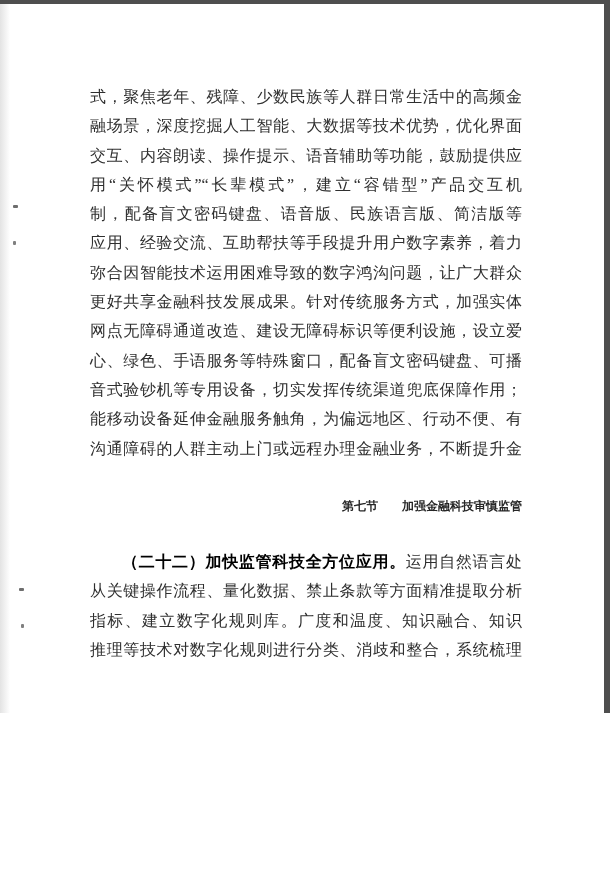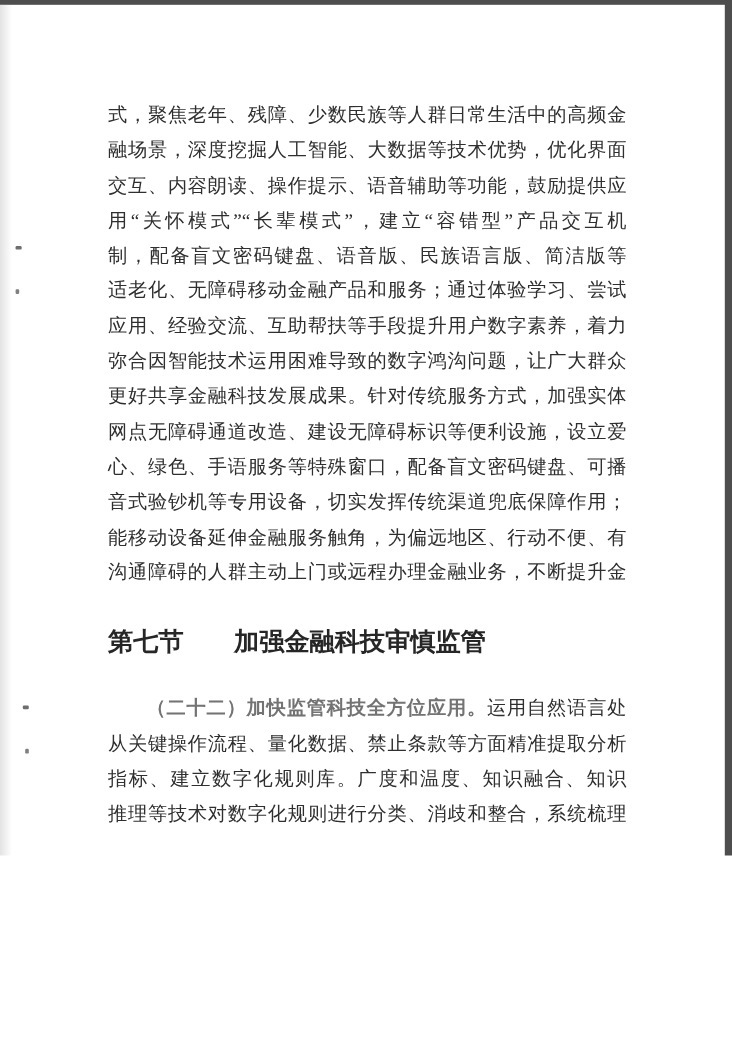--- a/index.html
+++ b/index.html
@@ -57,29 +57,29 @@
   }
   .tline {
     text-align: justify;
     text-align-last: justify;
     text-justify: inter-character;
     white-space: nowrap;
     overflow: visible;
   }
   .tline.nojust { text-align-last: left; }
   .tline.indent { text-indent: 32px; }
-  .tline .bold-lead { font-weight: bold; color: #737373; }
+  .tline .bold-lead { font-weight: bold; color: #000000; }
 
   .section-heading {
     margin: 29px 0 26px 0;
-    font-size: 21px;
+    font-size: 12px;
     line-height: 29.3px;
     font-weight: bold;
     color: #262626;
-    text-align: left;
+    text-align: right;
     white-space: nowrap;
   }
   .page-number {
     position: absolute;
     left: 500px; top: 809px;
     width: 30px;
     text-align: center;
     font-size: 13px;
     color: #2b2b2b;
   }
@@ -99,21 +99,20 @@
   <div class="speck speck-3"></div>
   <div class="speck speck-4"></div>
 
   <div class="text-column">
     <div>
         <div class="tline">式，聚焦老年、残障、少数民族等人群日常生活中的高频金</div>
         <div class="tline">融场景，深度挖掘人工智能、大数据等技术优势，优化界面</div>
         <div class="tline">交互、内容朗读、操作提示、语音辅助等功能，鼓励提供应</div>
         <div class="tline">用“关怀模式”“长辈模式”，建立“容错型”产品交互机</div>
         <div class="tline">制，配备盲文密码键盘、语音版、民族语言版、简洁版等</div>
-        <div class="tline">适老化、无障碍移动金融产品和服务；通过体验学习、尝试</div>
         <div class="tline">应用、经验交流、互助帮扶等手段提升用户数字素养，着力</div>
         <div class="tline">弥合因智能技术运用困难导致的数字鸿沟问题，让广大群众</div>
         <div class="tline">更好共享金融科技发展成果。针对传统服务方式，加强实体</div>
         <div class="tline">网点无障碍通道改造、建设无障碍标识等便利设施，设立爱</div>
         <div class="tline">心、绿色、手语服务等特殊窗口，配备盲文密码键盘、可播</div>
         <div class="tline">音式验钞机等专用设备，切实发挥传统渠道兜底保障作用；</div>
         <div class="tline">能移动设备延伸金融服务触角，为偏远地区、行动不便、有</div>
         <div class="tline">沟通障碍的人群主动上门或远程办理金融业务，不断提升金</div>
       </div>
     <div class="section-heading">第七节　　加强金融科技审慎监管</div>

